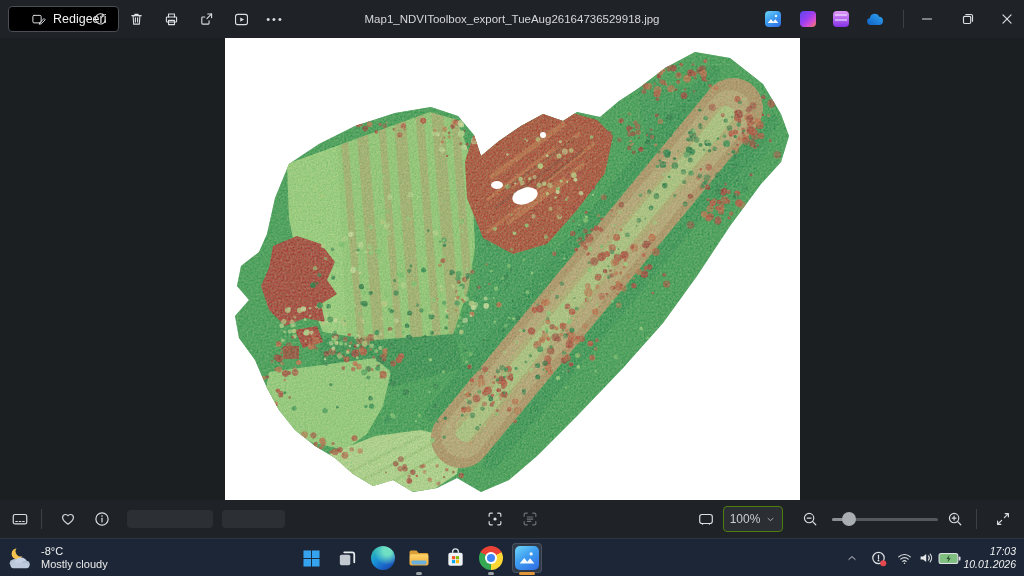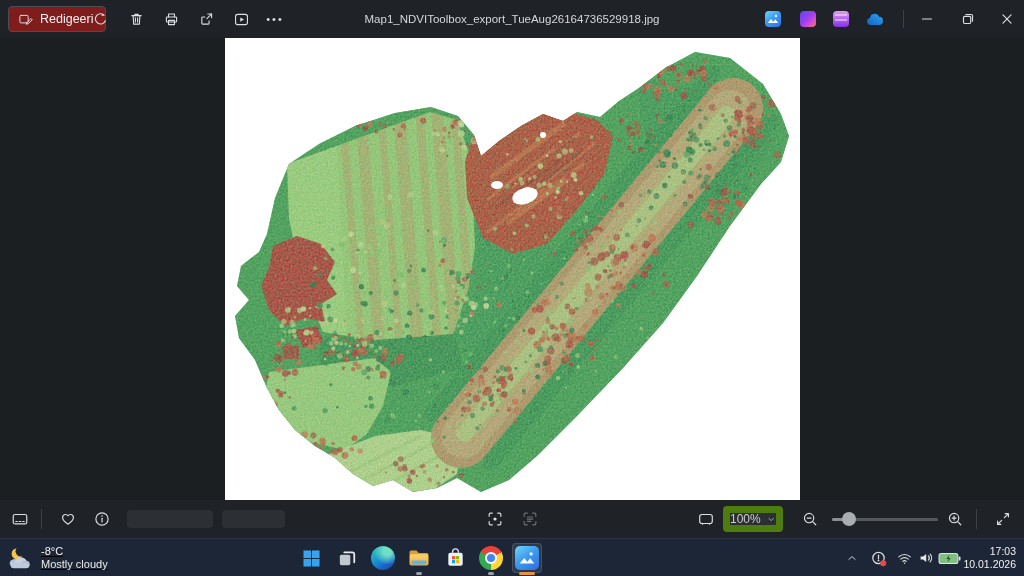--- a/index.html
+++ b/index.html
@@ -4,22 +4,22 @@
 <style>
   html,body{width:1024px;height:576px;margin:0;padding:0;overflow:hidden;
     background:#1d2023;font-family:"Liberation Sans",sans-serif;
     -webkit-user-select:none;user-select:none;}
   *{box-sizing:border-box;}
   svg{display:block;}
   .ic{stroke:#dcdee1;stroke-width:1.3;fill:none;stroke-linecap:round;stroke-linejoin:round;}
   .ic-dim{stroke:#6e7378;}
   
   #titlebar{position:absolute;left:0;top:0;width:1024px;height:38px;background:#1f2226;}
-  #edit-btn{position:absolute;left:8px;top:6px;height:26px;padding:0 11px 0 9px;
-    display:flex;align-items:center;gap:7px;background:#7f1d1d;border:1px solid #4b4e54;
+  #edit-btn{position:absolute;left:8px;top:6px;height:26px;padding:0 11px 0 22px;
+    display:flex;align-items:center;gap:7px;background:#000000;border:1px solid #4b4e54;
     border-radius:4px;color:#f2f2f2;font-size:12.5px;}
   .tb-btn{position:absolute;top:4px;width:30px;height:30px;display:flex;
     align-items:center;justify-content:center;border-radius:4px;}
   .dots{color:#dcdee1;font-size:11px;letter-spacing:2px;}
   #tb-title{position:absolute;left:0;top:0;width:1024px;height:38px;display:flex;
     align-items:center;justify-content:center;color:#d6d7d9;font-size:11.5px;
     pointer-events:none;}
   .appic{position:absolute;top:11px;width:16px;height:16px;border-radius:4px;}
   #ti-photos{background:linear-gradient(145deg,#6fd5f7 0%,#3e9df0 45%,#2f6be4 100%);}
   #ti-designer{background:linear-gradient(135deg,#5b46f0,#9a3ff0 45%,#d14bd6 70%,#ef8050 100%);}
@@ -30,30 +30,30 @@
   .winbtn{position:absolute;top:0;width:36px;height:38px;display:flex;align-items:center;justify-content:center;}
   
   #viewer{position:absolute;left:0;top:38px;width:1024px;height:462px;background:#1c1f22;}
   #canvas{position:absolute;left:225px;top:0;width:575px;height:462px;background:#ffffff;}
   
   #vtoolbar{position:absolute;left:0;top:500px;width:1024px;height:38px;background:#1f2226;}
   .vt-btn{position:absolute;top:5px;width:28px;height:28px;display:flex;align-items:center;justify-content:center;border-radius:4px;}
   .vt-div{position:absolute;top:9px;width:1px;height:20px;background:#3d4045;}
   .skel{position:absolute;top:10px;height:18px;border-radius:4px;background:#2c2f34;}
   #zoom-dd{position:absolute;left:723px;top:6px;width:60px;height:26px;background:#2b2e33;
-    border:7px solid #4d7c0f;border-radius:4px;display:flex;align-items:center;
+    border:1px solid #4d7c0f;border-radius:4px;display:flex;align-items:center;
     justify-content:center;gap:5px;color:#cbcdd0;font-size:12px;}
   #slider{position:absolute;left:832px;top:5px;width:106px;height:28px;}
   #slider .track{position:absolute;left:0;top:13px;width:106px;height:2.5px;border-radius:2px;background:#55595e;}
   #slider .fill{position:absolute;left:0;top:13px;width:17px;height:2.5px;border-radius:2px;background:#8b9095;}
   #slider .thumb{position:absolute;left:10px;top:7px;width:14px;height:14px;border-radius:50%;background:#a9aeb3;}
   
   #taskbar{position:absolute;left:0;top:538px;width:1024px;height:38px;background:#1c2636;
     border-top:1px solid rgba(255,255,255,.07);}
-  #weather{position:absolute;left:6px;top:2px;display:flex;align-items:center;gap:7px;height:34px;text-decoration:underline;}
+  #weather{position:absolute;left:6px;top:2px;display:flex;align-items:center;gap:7px;height:34px;}
   #weather .t1{color:#f4f4f4;font-size:11px;line-height:13px;}
   #weather .t2{color:#eceaea;font-size:11px;line-height:13px;}
   #tb-center{position:absolute;left:296px;top:3px;height:32px;display:flex;align-items:center;gap:6px;}
   .task-btn{width:30px;height:30px;border-radius:4px;display:flex;align-items:center;
     justify-content:center;position:relative;}
   .task-btn.active{background:rgba(255,255,255,.09);border:1px solid rgba(255,255,255,.12);}
   .run-dot{position:absolute;bottom:-2px;left:50%;transform:translateX(-50%);
     width:6px;height:3px;border-radius:2px;background:#9aa0a6;}
   .active-bar{position:absolute;bottom:-3px;left:50%;transform:translateX(-50%);
     width:16px;height:3px;border-radius:2px;}
@@ -66,21 +66,21 @@
   .chrome-ic::before{content:"";position:absolute;left:6px;top:6px;width:12px;height:12px;border-radius:50%;background:#fff;}
   .chrome-ic::after{content:"";position:absolute;left:8px;top:8px;width:8px;height:8px;border-radius:50%;background:#4285f4;}
   .edge-ic{width:24px;height:24px;border-radius:50%;
     background:radial-gradient(circle at 68% 22%,#6fe0c3 0 16%,rgba(0,0,0,0) 55%),
     linear-gradient(140deg,#35c1a8 5%,#1997d4 40%,#1b63c8 70%,#143f9e 100%);}
   .photos-ic{border-radius:5px;background:linear-gradient(145deg,#6fd5f7 0%,#3e9df0 45%,#2f6be4 100%);
     display:flex;align-items:center;justify-content:center;}
   #tray{position:absolute;right:0;top:0;height:38px;}
   .tray-btn{position:absolute;top:7px;width:24px;height:24px;display:flex;align-items:center;justify-content:center;border-radius:4px;}
   #clock{position:absolute;left:958px;top:6px;width:58px;text-align:right;color:#f2f2f2;
-    font-size:10.5px;line-height:13px;}
+    font-size:10.5px;line-height:13px;font-style:italic;}
 </style>
 </head>
 <body>
 
 <div id="titlebar">
   <div id="edit-btn">
     <svg width="15" height="15" viewBox="0 0 20 20">
       <g class="ic">
           <rect x="2.5" y="4.5" width="11" height="10" rx="1.5"></rect>
       <path d="M12 14l5.3-5.3 1.7 1.7-5.3 5.3-2.2.5z"></path>

